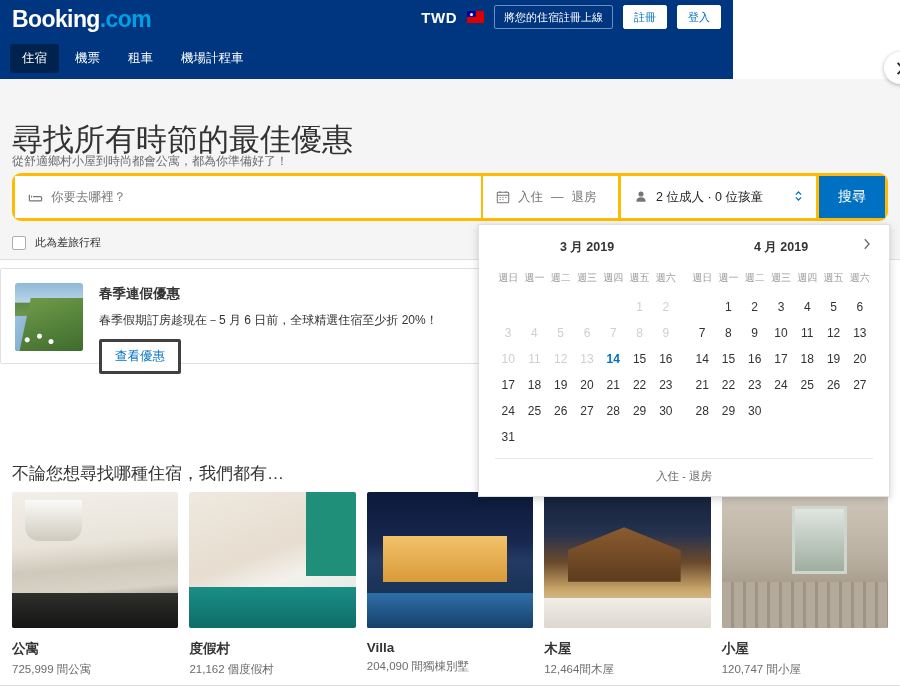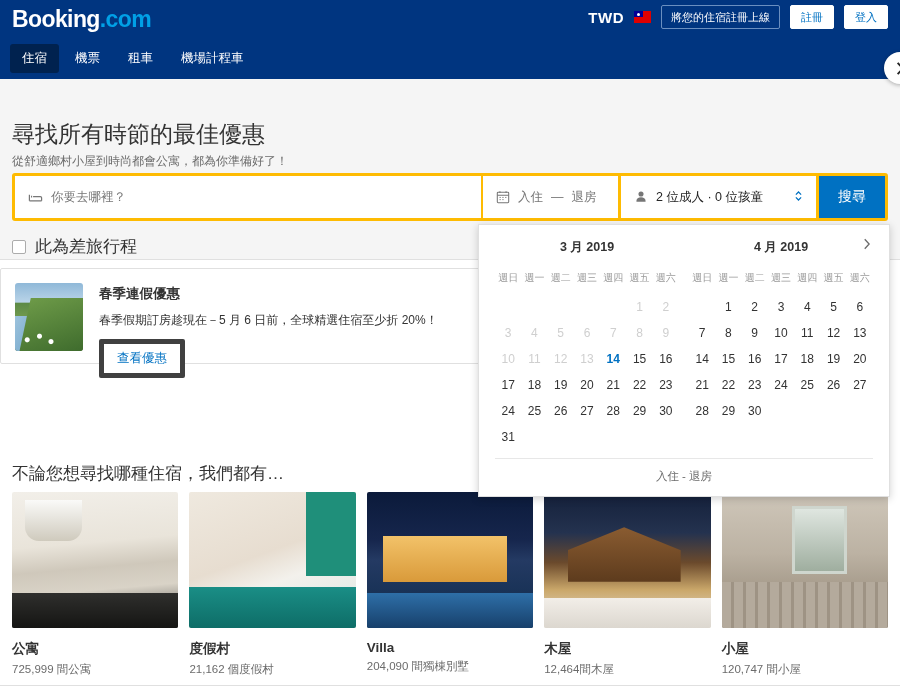--- a/index.html
+++ b/index.html
@@ -5,21 +5,21 @@
   * { box-sizing: border-box; margin: 0; padding: 0; }
   html, body {
     width: 900px; height: 686px;
     font-family: "Liberation Sans", "DejaVu Sans", sans-serif;
     background: #fff; overflow: hidden;
   }
   .page { position: relative; width: 900px; height: 686px; background:#fff; }
 
   
   .header {
-    position: absolute; top:0; left:0; width:900px; height:79px;
+    position: absolute; top:0; left:0; width:733px; height:79px;
     background:#003580;
   }
   .logo {
     position:absolute; left:12px; top:6px;
     font-size:23px; font-weight:bold; color:#fff; letter-spacing:-0.6px;
   }
   .logo .dotcom { color:#00a0e6; }
   .hdr-right { position:absolute; right:12px; top:5px; display:flex; align-items:center; gap:10px; }
   .currency { color:#fff; font-size:15px; font-weight:bold; letter-spacing:.5px; }
   .flag {
@@ -47,29 +47,29 @@
   }
   .nav-item.active { background:#00224f; }
 
   
   .hero {
     position:absolute; top:79px; left:0; width:900px; height:181px;
     background:#f5f5f5; border-bottom:1px solid #e0e0e0;
   }
   .hero-title {
     position:absolute; left:12px; top:40px;
-    font-size:23px; color:#333; font-weight:normal;
+    font-size:31px; color:#333; font-weight:normal;
   }
   .hero-sub {
     position:absolute; left:12px; top:74px;
     font-size:12px; color:#6b6b6b;
   }
   .searchbar {
     position:absolute; left:12px; top:94px; width:876px; height:48px;
-    background:#febb02; border:3px solid #febb02; border-radius:3px;
+    background:#febb02; border:3px solid #febb02; border-radius:9px;
     display:flex; align-items:stretch;
   }
   .sb-field {
     background:#fff; border:1px solid #fff; display:flex; align-items:center;
     gap:8px; padding:0 12px; cursor:text; overflow:hidden;
   }
   .sb-dest { flex: 0 0 466px; }
   .sb-dates { flex: 0 0 135px; margin-left:2px; cursor:pointer; }
   .sb-guests { flex: 0 0 195px; margin-left:3px; cursor:pointer; justify-content:flex-start; }
   .sb-ph { color:#767676; font-size:12.5px; white-space:nowrap; }
@@ -81,21 +81,21 @@
   }
   .icon { flex:0 0 auto; display:inline-flex; align-items:center; }
   .stepper-ic { margin-left:auto; color:#0071c2; font-size:11px; line-height:1; }
   .bizrow {
     position:absolute; left:12px; top:156px; display:flex; align-items:center; gap:9px;
   }
   .cbox {
     width:14px; height:14px; border:1px solid #acacac; background:#fff; border-radius:2px;
     cursor:pointer;
   }
-  .bizlabel { font-size:17px; color:#333; }
+  .bizlabel { font-size:11px; color:#333; }
 
   
   .promo-wrap { position:absolute; top:268px; left:0; width:900px; }
   .promo {
     margin:0 0; border:1px solid #e0e0e0; border-radius:2px; background:#fff;
     padding:14px; display:flex; gap:16px; height:96px; align-items:flex-start;
     width:876px;
   }
   .promo-img {
     flex:0 0 68px; height:68px; border-radius:3px; overflow:hidden; position:relative;
@@ -106,21 +106,21 @@
   .promo-img .cliff { position:absolute; left:14%; top:22%; width:100%; height:80%;
     background:linear-gradient(160deg,#6d9a48,#3d6a2c); transform:skewX(-12deg); }
   .promo-img .flowers { position:absolute; left:6%; bottom:6%; width:60%; height:26%;
     background:radial-gradient(circle at 20% 60%, #fff 0 2px, transparent 3px),
                radial-gradient(circle at 50% 40%, #fff 0 2px, transparent 3px),
                radial-gradient(circle at 78% 70%, #fff 0 2px, transparent 3px); }
   .promo-body { flex:1; padding-top:2px; }
   .promo-title { font-size:13.5px; font-weight:bold; color:#333; margin-bottom:9px; }
   .promo-desc { font-size:12px; color:#333; margin-bottom:10px; }
   .promo-btn {
-    border:5px solid #404040; color:#0071c2; background:#fff; border-radius:2px;
+    border:3px solid #404040; color:#0071c2; background:#fff; border-radius:2px;
     font-size:12.5px; padding:6px 13px; cursor:pointer; font-family:Liberation Serif, serif;
   }
 
   
   .types-head {
     position:absolute; top:462px; left:12px;
     font-size:17px; color:#333;
   }
   .cards {
     position:absolute; top:492px; left:12px; width:876px;

